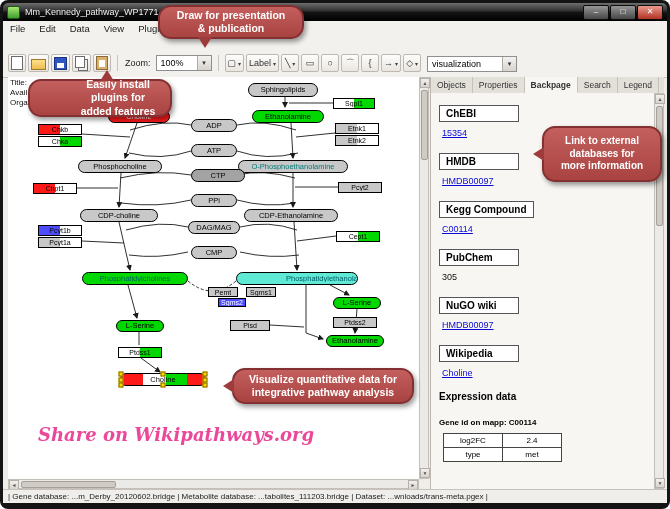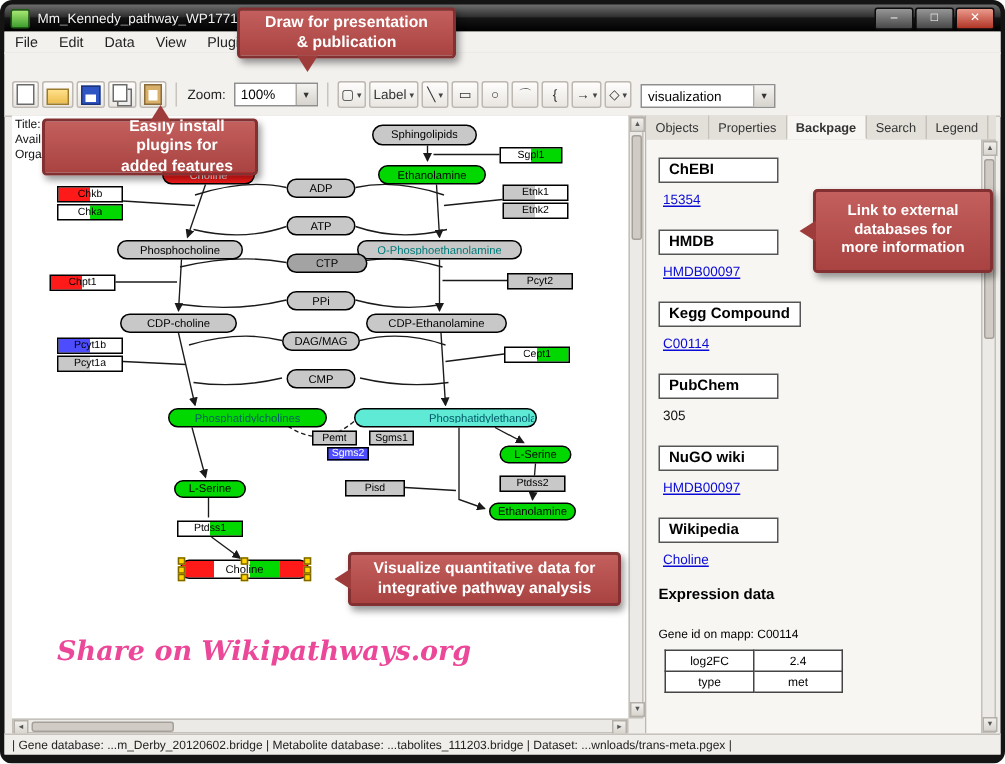--- a/index.html
+++ b/index.html
@@ -53,27 +53,27 @@
   
   .sidepanel{position:absolute;left:430px;top:77px;width:234px;height:412px;background:#efedea;border-left:1px solid #bcb8b1;box-sizing:border-box;}
   .tabs{position:absolute;left:0;top:0;right:0;height:16px;display:flex;background:#e3e0da;border-bottom:1px solid #b9b5ae;font-size:8.5px;}
   .tab{padding:0 6px;border-right:1px solid #c6c2bb;display:flex;align-items:center;background:#e3e0da;color:#333;}
   .tab.active{background:#f7f6f3;font-weight:bold;border-bottom:1px solid #f7f6f3;}
   .panel-content{position:absolute;left:0;top:16px;right:10px;bottom:0;background:#f7f6f3;padding:10px 0 0 8px;overflow:hidden;}
   .sec-title{display:inline-block;border:1px solid #555;background:#fff;font-weight:bold;font-size:10px;padding:2px 6px;min-width:80px;box-sizing:border-box;}
   .sec-val{font-size:9px;margin:6px 0 13px 3px;color:#111;}
   .sec-val.link{color:#0b0bd6;text-decoration:underline;}
   .expr-heading{font-weight:bold;font-size:10px;margin:2px 0 0;color:#000;}
-  .geneid{font-weight:normal;font-size:8px;margin:16px 0 6px;}
+  .geneid{font-weight:bold;font-size:8px;margin:16px 0 6px;}
   table.expr{border-collapse:collapse;font-size:8px;margin-left:4px;}
   table.expr td{border:1px solid #444;padding:2px 6px;text-align:center;min-width:46px;background:#fff;color:#000;}
   
   .statusbar{position:absolute;left:3px;right:3px;top:489px;height:14px;background:#f0eeea;border-top:1px solid #c6c2bb;font-size:8px;display:flex;align-items:center;padding:0 5px;color:#222;white-space:nowrap;overflow:hidden;box-sizing:border-box;}
   
-  .callout{position:absolute;z-index:60;background:linear-gradient(#c35f5c,#a84341);border:2px solid #823031;border-radius:3px;color:#fff;font-weight:bold;font-size:10.5px;text-align:center;display:flex;align-items:center;justify-content:center;white-space:pre-line;box-shadow:2px 3px 5px rgba(0,0,0,.4);line-height:1.25;padding:2px 4px;box-sizing:border-box;}
+  .callout{position:absolute;z-index:60;background:linear-gradient(#c35f5c,#a84341);border:2px solid #823031;border-radius:13px;color:#fff;font-weight:bold;font-size:10.5px;text-align:center;display:flex;align-items:center;justify-content:center;white-space:pre-line;box-shadow:2px 3px 5px rgba(0,0,0,.4);line-height:1.25;padding:2px 4px;box-sizing:border-box;}
   .pt{position:absolute;width:0;height:0;}
   .pt-down{bottom:-11px;left:38px;border-left:7px solid transparent;border-right:7px solid transparent;border-top:11px solid #9d3c3a;}
   .pt-up{top:-11px;left:50%;border-left:7px solid transparent;border-right:7px solid transparent;border-bottom:11px solid #9d3c3a;}
   .pt-left{left:-11px;top:calc(50% - 7px);border-top:7px solid transparent;border-bottom:7px solid transparent;border-right:11px solid #9d3c3a;}
   .share{position:absolute;left:38px;top:424px;z-index:60;font-family:"DejaVu Serif","Liberation Serif",serif;font-style:italic;font-weight:bold;font-size:18px;color:#ec4899;}
 </style>
 </head>
 <body>
 
 <div id="stage">
@@ -275,21 +275,21 @@
         </div>
         <div class="pnode gene" style="left: 30px; top: 160px; width: 44px; height: 11px; background: linear-gradient(to right, rgb(200, 200, 200) 0px, rgb(200, 200, 200) 50%, rgb(255, 255, 255) 50%, rgb(255, 255, 255) 100%);">
           <span class="nlabel">Pcyt1a</span>
         </div>
         <div class="pnode gene" style="left: 328px; top: 154px; width: 44px; height: 11px; background: linear-gradient(to right, rgb(255, 255, 255) 0px, rgb(255, 255, 255) 50%, rgb(0, 216, 0) 50%, rgb(0, 216, 0) 100%);">
           <span class="nlabel">Cept1</span>
         </div>
         <div class="pnode met" style="left: 183px; top: 169px; width: 46px; height: 13px; background: rgb(200, 200, 200);">
           <span class="nlabel">CMP</span>
         </div>
-        <div class="pnode met" style="left: 74px; top: 195px; width: 106px; height: 13px; background: rgb(0, 216, 0); color: rgb(0, 90, 102); margin-left: 30px;">
+        <div class="pnode met" style="left: 74px; top: 195px; width: 106px; height: 13px; background: rgb(0, 216, 0); color: rgb(0, 90, 102);">
           <span class="nlabel">Phosphatidylcholines</span>
         </div>
         <div class="pnode met" style="left: 228px; top: 195px; width: 122px; height: 13px; background: #5eead4; color: rgb(0, 90, 102); padding-left: 48px;">
           <span class="nlabel">Phosphatidylethanolamines</span>
         </div>
         <div class="pnode gene" style="left: 200px; top: 210px; width: 30px; height: 10px; background: rgb(200, 200, 200);">
           <span class="nlabel">Pemt</span>
         </div>
         <div class="pnode gene" style="left: 238px; top: 210px; width: 30px; height: 10px; background: rgb(200, 200, 200);">
           <span class="nlabel">Sgms1</span>

